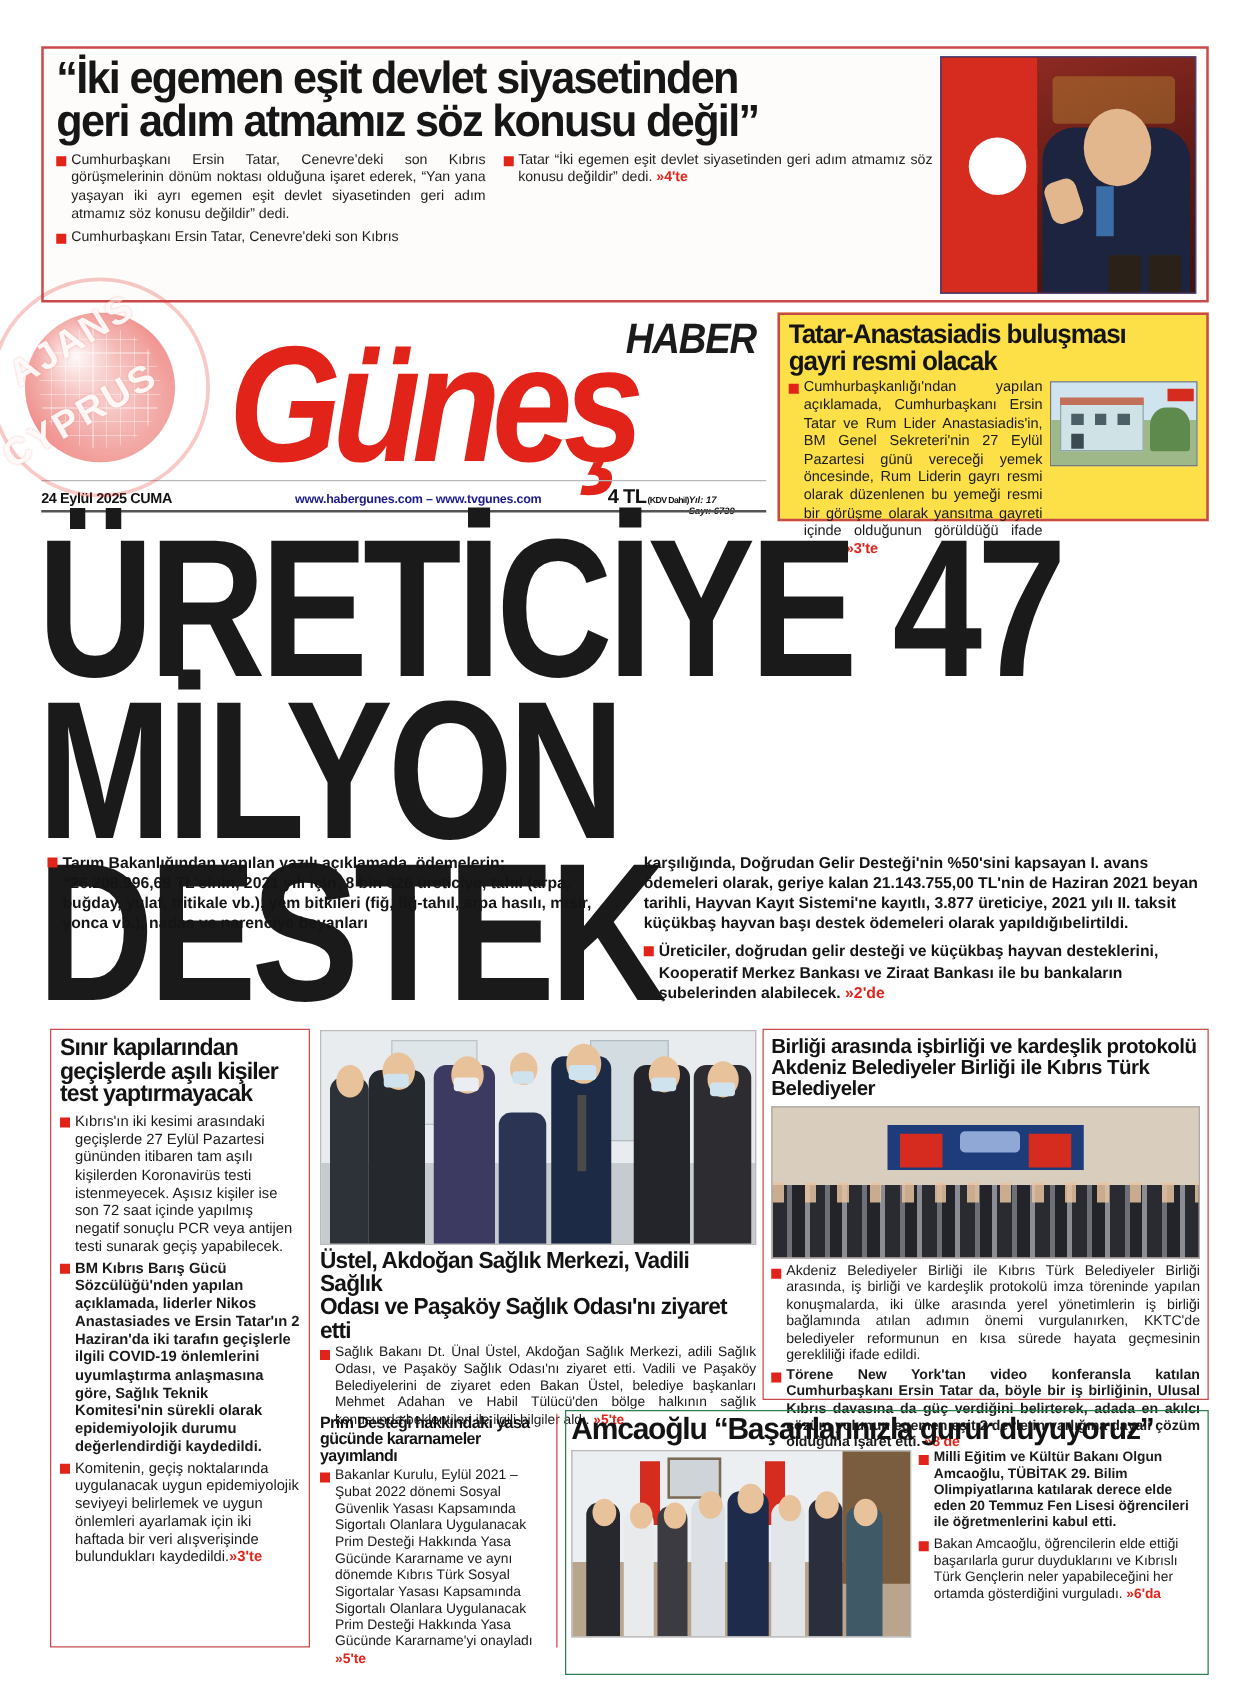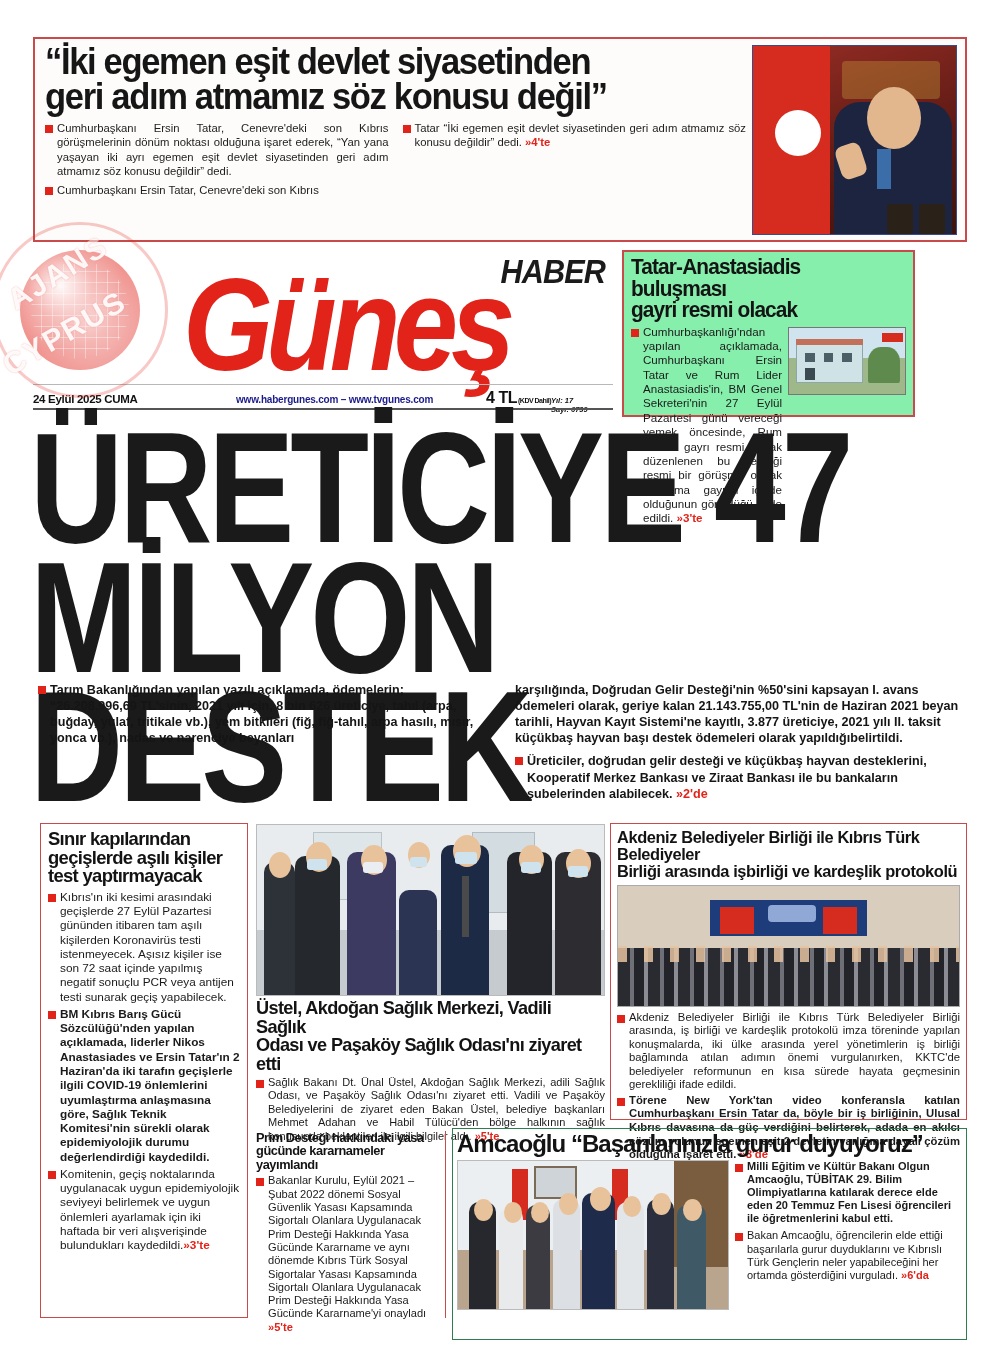--- a/index.html
+++ b/index.html
@@ -115,23 +115,23 @@
   .mi-issue { width: 62px; font-size: 7.5px; line-height: 1.25; font-style: italic; }
   .masthead-bottomrule {
     position: absolute; left: 0; right: 0; top: 160px;
     border-top: 2px solid #555;
   }
 
   
   .tr-box {
     position: absolute;
     left: 622px; top: 250px;
-    width: 293px; height: 167px;
+    width: 345px; height: 167px;
     border: 2px solid #c94a4a;
-    background: #86efac;
+    background: #fde047;
     padding: 5px 7px;
   }
   .tr-head {
     font-size: 21.5px; font-weight: bold; line-height: 1.0;
     letter-spacing: -0.9px; color: #141414;
     transform: scaleX(0.97); transform-origin: left top;
   }
   .tr-body { margin-top: 3px; position: relative; }
   .tr-photo {
     float: right;
@@ -516,22 +516,22 @@
       <div>Odası ve Paşaköy Sağlık Odası'nı ziyaret etti</div>
     </h2>
     <div class="b-item">
       <span class="bullet"></span>
       <p><span>Sağlık Bakanı Dt. Ünal Üstel, Akdoğan Sağlık Merkezi, adili Sağlık Odası, ve Paşaköy Sağlık Odası'nı ziyaret etti. Vadili ve Paşaköy Belediyelerini de ziyaret eden Bakan Üstel, belediye başkanları Mehmet Adahan ve Habil Tülücü'den bölge halkının sağlık konusunda beklentileri ile ilgili bilgiler aldı.</span> <span class="ref">»5'te</span></p>
     </div>
   </div>
 
   <div class="sec-right">
     <h2>
+      <div>Birliği arasında işbirliği ve kardeşlik protokolü</div>
       <div>Akdeniz Belediyeler Birliği ile Kıbrıs Türk Belediyeler</div>
-      <div>Birliği arasında işbirliği ve kardeşlik protokolü</div>
     </h2>
     <div class="photo">
       <div class="ph" style="inset:0;background:linear-gradient(#d9cdbe 0 55%,#bba995 55% 100%);"></div>
       <div class="ph" style="left:27%;top:12%;width:46%;height:30%;background:#1f3c7a;"></div>
       <div class="ph" style="left:30%;top:18%;width:10%;height:22%;background:#d62b1f;"></div>
       <div class="ph" style="left:60%;top:18%;width:10%;height:22%;background:#d62b1f;"></div>
       <div class="ph" style="left:44%;top:16%;width:14%;height:14%;background:#8fa8d6;border-radius:4px;"></div>
       <div class="ph" style="left:0;top:52%;right:0;bottom:0;background:repeating-linear-gradient(90deg,#2a2b31 0 12px,#6f6f78 12px 16px,#23242a 16px 26px,#8c8c95 26px 30px);"></div>
       <div class="ph" style="left:0;top:50%;right:0;height:14%;background:repeating-linear-gradient(90deg,#e6c3a0 0 9px,transparent 9px 26px);opacity:.85;"></div>
     </div>

